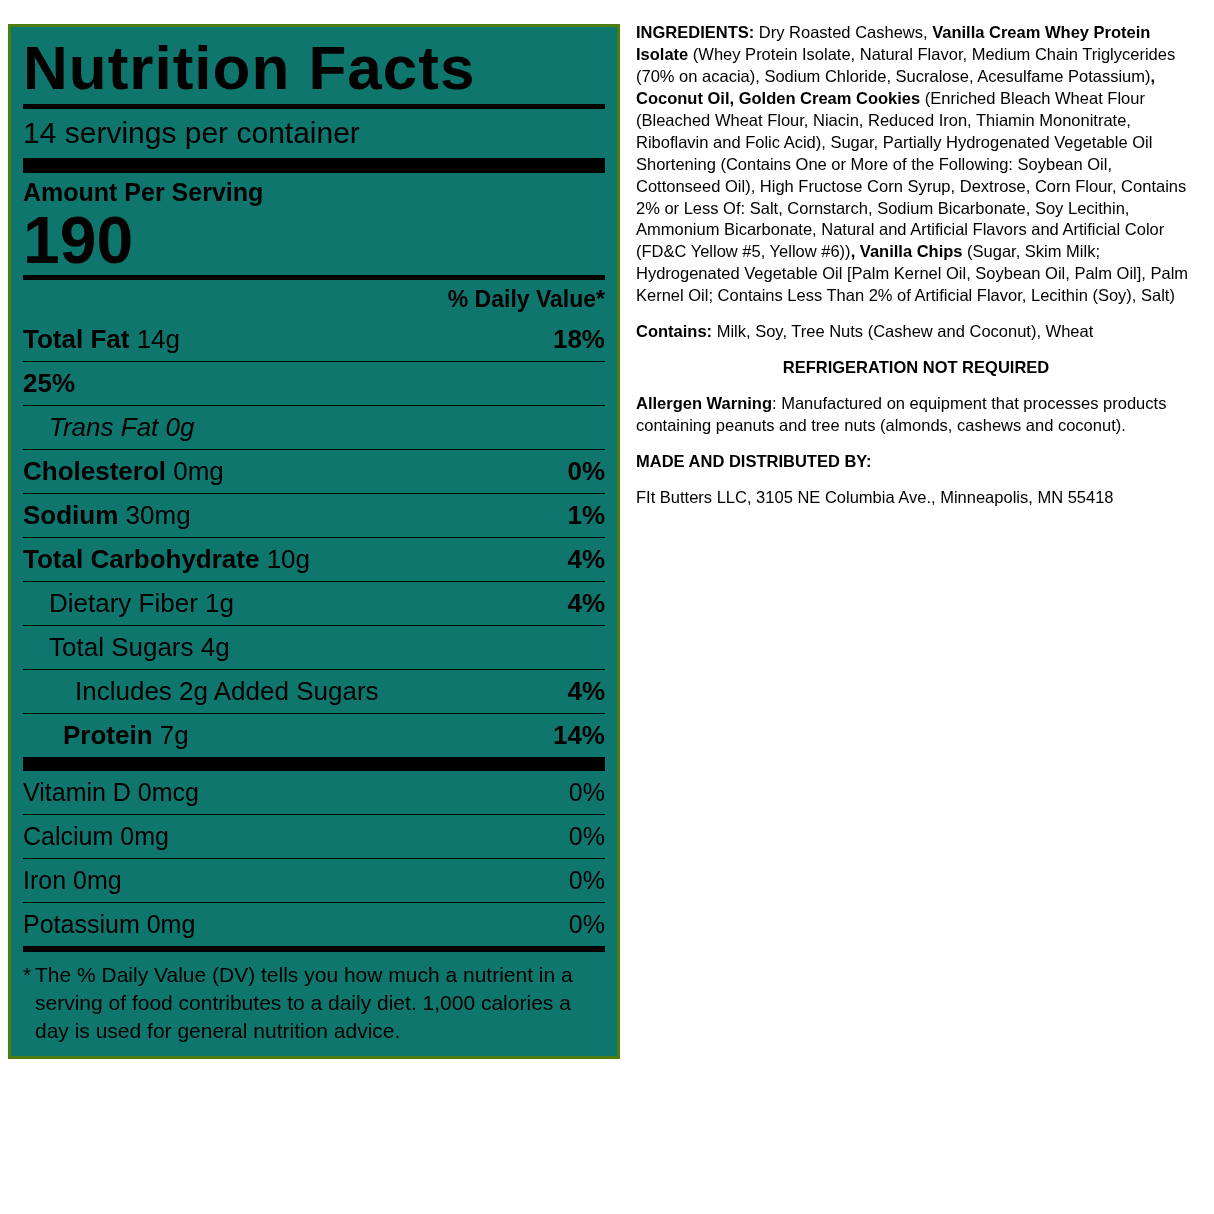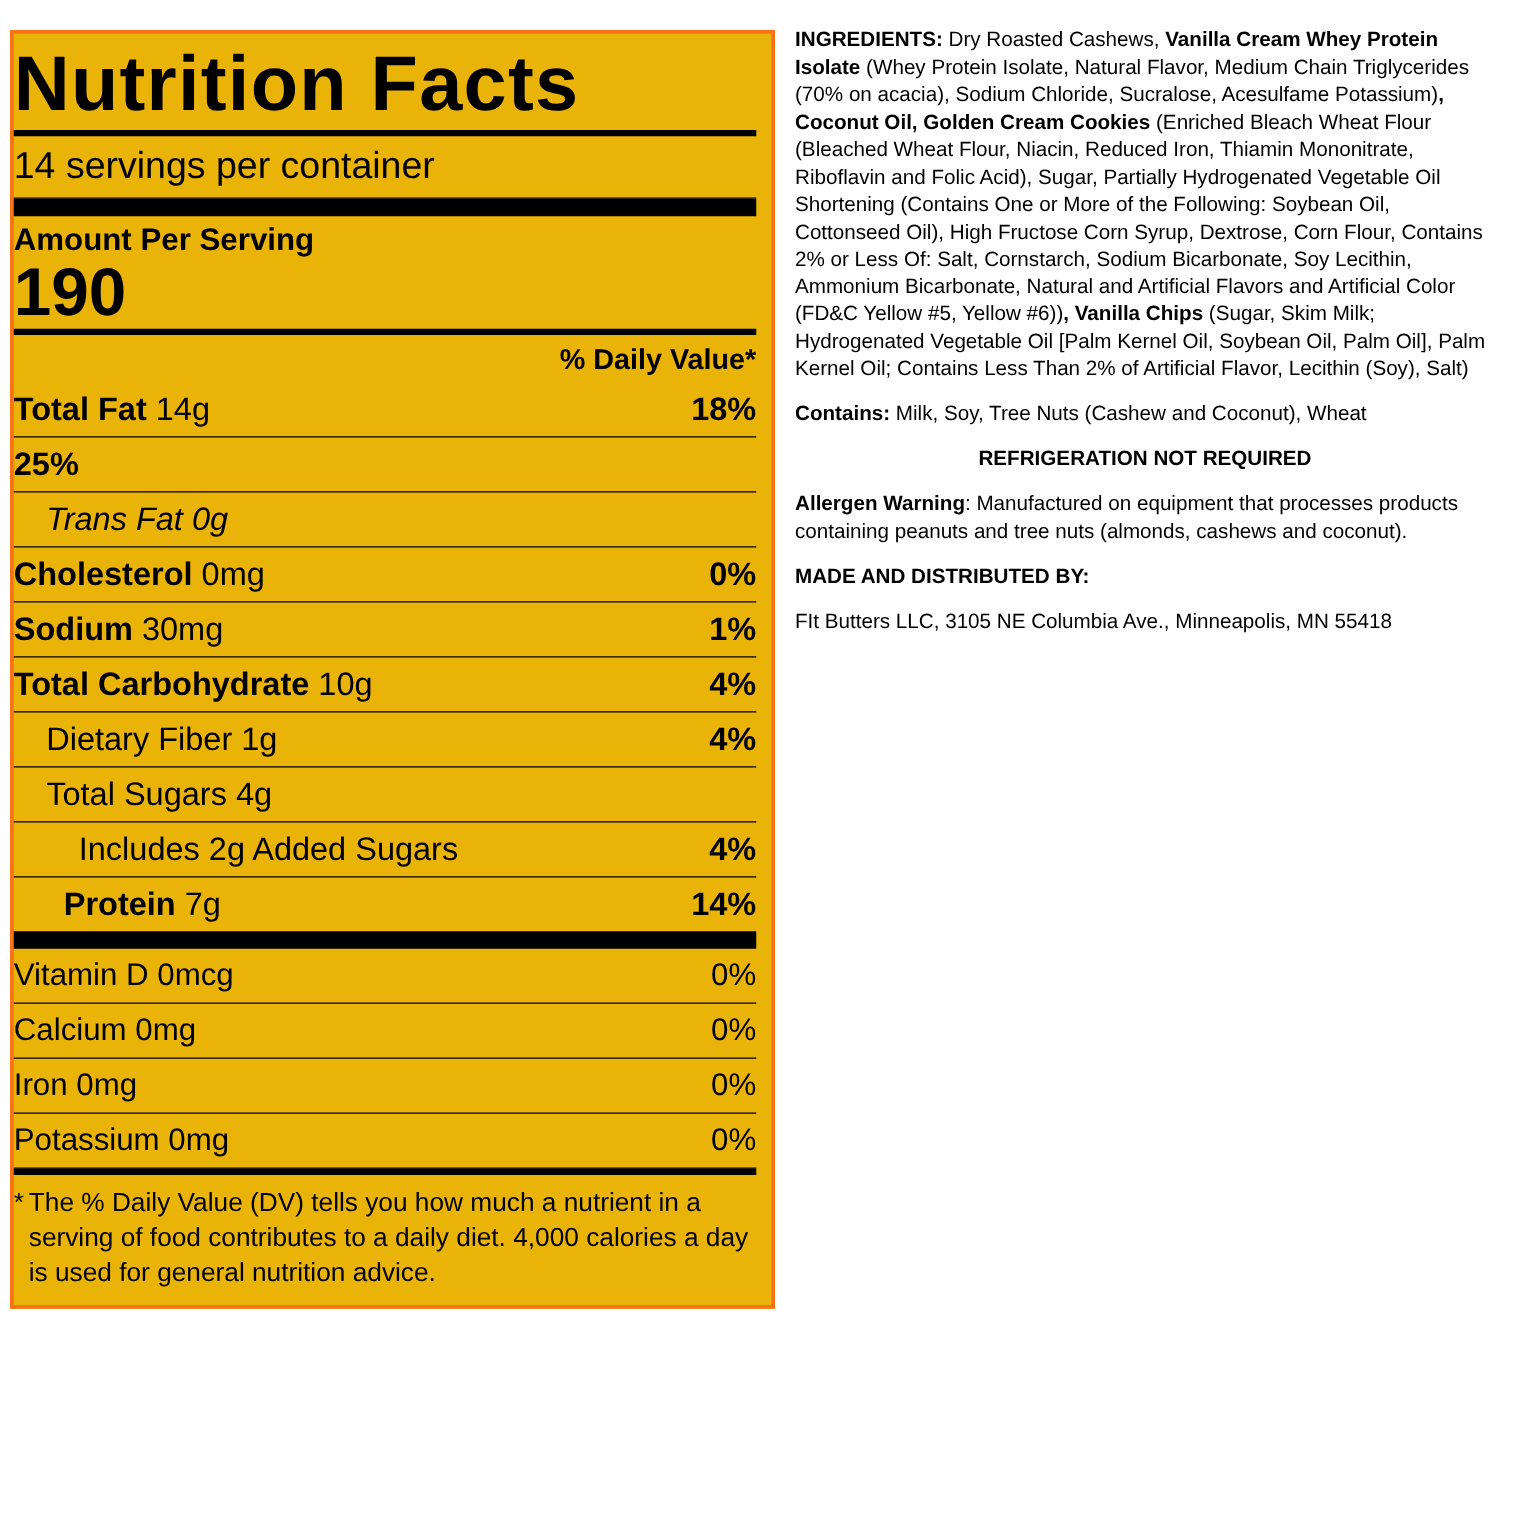--- a/index.html
+++ b/index.html
@@ -20,23 +20,23 @@
     height: 1214px;
   }
 
   
   .nf-panel {
     position: absolute;
     left: 8px;
     top: 24px;
     width: 612px;
     box-sizing: border-box;
-    border: 3px solid #f97316;
-    background: #eab308;
-    padding: 6px 12px 10px 0;
+    border: 3px solid #4d7c0f;
+    background: #0f766e;
+    padding: 6px 12px 10px 12px;
   }
   .nf-title {
     font-family: "Liberation Sans", sans-serif;
     font-weight: bold;
     font-size: 62px;
     line-height: 1.05;
     letter-spacing: 1px;
     margin: 2px 0 4px 0;
     white-space: nowrap;
   }
@@ -68,21 +68,21 @@
     align-items: flex-end;
     padding-bottom: 2px;
   }
   .calories-word {
     font-weight: bold;
     font-size: 50px;
     line-height: 1.05;
   }
   .calories-value {
     font-weight: bold;
-    font-size: 54px;
+    font-size: 66px;
     line-height: 1;
   }
   .dv-header {
     text-align: right;
     font-weight: bold;
     font-size: 23px;
     padding: 6px 0 5px 0;
   }
   .nrow {
     display: flex;
@@ -214,21 +214,21 @@
     </div>
     <div class="vit-row">
       <span class="nm">Potassium 0mg</span>
       <span class="nv">0%</span>
     </div>
 
     <div class="rule-med"></div>
 
     <div class="footnote">
       <span class="star">*</span>
-      <span class="ftext">The % Daily Value (DV) tells you how much a nutrient in a serving of food contributes to a daily diet. 4,000 calories a day is used for general nutrition advice.</span>
+      <span class="ftext">The % Daily Value (DV) tells you how much a nutrient in a serving of food contributes to a daily diet. 1,000 calories a day is used for general nutrition advice.</span>
     </div>
   </div>
 
   <div class="right-col">
 
     <p><span class="b">INGREDIENTS:</span><span> Dry Roasted Cashews, </span><span class="b">Vanilla Cream Whey Protein Isolate</span><span> (Whey Protein Isolate, Natural Flavor, Medium Chain Triglycerides (70% on acacia), Sodium Chloride, Sucralose, Acesulfame Potassium)</span><span class="b">, Coconut Oil, Golden Cream Cookies</span><span> (Enriched Bleach Wheat Flour (Bleached Wheat Flour, Niacin, Reduced Iron, Thiamin Mononitrate, Riboflavin and Folic Acid), Sugar, Partially Hydrogenated Vegetable Oil Shortening (Contains One or More of the Following: Soybean Oil, Cottonseed Oil), High Fructose Corn Syrup, Dextrose, Corn Flour, Contains 2% or Less Of: Salt, Cornstarch, Sodium Bicarbonate, Soy Lecithin, Ammonium Bicarbonate, Natural and Artificial Flavors and Artificial Color (FD&amp;C Yellow #5, Yellow #6))</span><span class="b">, Vanilla Chips</span><span> (Sugar, Skim Milk; Hydrogenated Vegetable Oil [Palm Kernel Oil, Soybean Oil, Palm Oil], Palm Kernel Oil; Contains Less Than 2% of Artificial Flavor, Lecithin (Soy), Salt)</span></p>
 
     <p><span class="b">Contains:</span><span> Milk, Soy, Tree Nuts (Cashew and Coconut), Wheat</span></p>
 
     <p class="centered-note">REFRIGERATION NOT REQUIRED</p>

